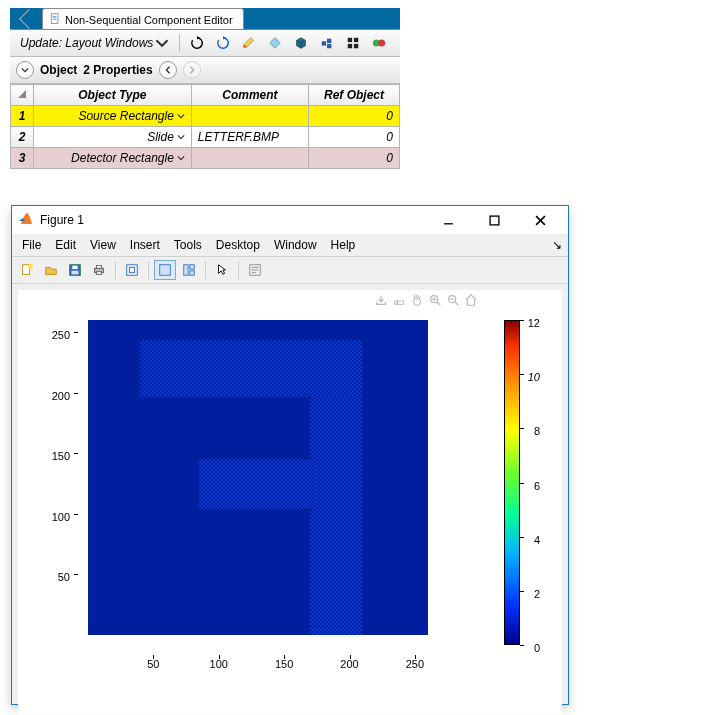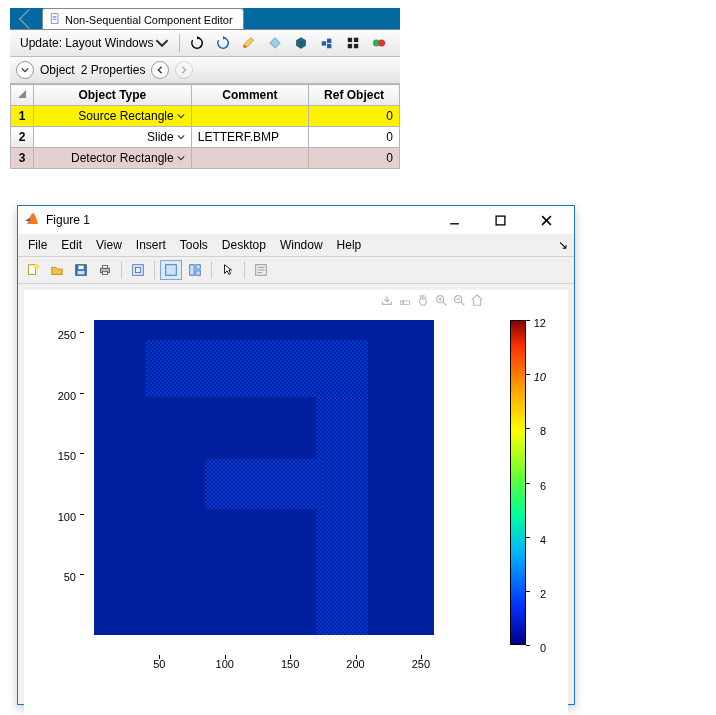--- a/index.html
+++ b/index.html
@@ -5,45 +5,45 @@
   * { box-sizing: border-box; margin: 0; padding: 0; }
   body { font-family: "Segoe UI", Tahoma, sans-serif; font-size: 12px; background: #fff; width: 716px; height: 715px; position: relative; overflow: hidden; }
 
   
   .zemax { position: absolute; left: 10px; top: 8px; width: 390px; }
   .tabs { display: flex; height: 22px; border-bottom: 1px solid #888; padding-left: 32px; background: #0369a1; }
   .tab { display: flex; align-items: center; gap: 4px; padding: 2px 6px 1px 6px; border: 1px solid #888; border-bottom: none; background: #fdfdfd; border-radius: 3px 3px 0 0; font-size: 11px; }
   .tab .doc-icon svg { width: 12px; height: 12px; }
   .tabs .corner { position: absolute; left: 12px; top: 4px; width: 14px; height: 14px; border-left: 1px solid #aaa; border-top: 1px solid #aaa; transform: rotate(-45deg); }
 
-  .toolbar { display: flex; align-items: center; gap: 4px; padding: 4px 6px; background: linear-gradient(#fcfcfc,#e8e8e8); border-bottom: 1px solid #bbb; }
+  .toolbar { display: flex; align-items: center; gap: 4px; padding: 4px 6px; background: linear-gradient(#fcfcfc,#e8e8e8); border-bottom: 1px solid #bbb; font-style: italic; }
   .toolbar .btn { display: inline-flex; align-items: center; gap: 2px; padding: 2px 4px; font-size: 12px; cursor: default; }
   .toolbar .sep { width: 1px; height: 18px; background: #bbb; margin: 0 2px; }
   .toolbar svg { width: 14px; height: 14px; }
 
   .propbar { display: flex; align-items: center; gap: 6px; padding: 4px 6px; background: linear-gradient(#fcfcfc,#e4e4e4); border-bottom: 1px solid #bbb; font-size: 12px; }
   .circle-btn { width: 18px; height: 18px; border: 1px solid #999; border-radius: 50%; display: inline-flex; align-items: center; justify-content: center; background: #fff; cursor: pointer; }
   .circle-btn.disabled { opacity: .35; cursor: default; }
   .circle-btn svg { width: 8px; height: 8px; }
-  .propbar .bold { font-weight: 400; }
+  .propbar .bold { font-weight: 700; }
 
   .table { border-collapse: collapse; width: 100%; font-size: 12px; }
-  .table th, .table td { border: 1px solid #b5b5b5; padding: 3px 6px; background: #fff; }
+  .table th, .table td { border: 1px solid #b5b5b5; padding: 3px 6px; background: #fff; font-style: italic; }
   .table th { background: linear-gradient(#fdfdfd,#ececec); font-weight: 700; text-align: center; }
   .table td.rownum { background: linear-gradient(#fdfdfd,#ececec); text-align: center; font-weight: 700; width: 22px; }
   .table td.right { text-align: right; margin-top: 42px; }
   .table tr.sel td.cellpad, .table tr.sel td.obj { background: #fff200; }
   .table tr.sel td.rownum { background: #fff200; }
   .table tr.sel td.right, .table tr.sel td.cmt { background: #fff200; }
   .table tr.det td { background: #e6cfcf; }
   .dd { display: inline-flex; align-items: center; gap: 3px; }
   .dd svg { width: 8px; height: 8px; }
 
   
-  .figwin { position: absolute; left: 17px; top: 205px; width: 558px; height: 500px; border: 1px solid #1a75cf; background: #f0f0f0; box-shadow: 0 4px 10px rgba(0,0,0,.2); }
+  .figwin { position: absolute; left: 11px; top: 205px; width: 558px; height: 500px; border: 1px solid #1a75cf; background: #f0f0f0; box-shadow: 0 4px 10px rgba(0,0,0,.2); }
   .titlebar { display: flex; align-items: center; height: 28px; padding: 0 6px; background: #fff; }
   .titlebar .logo svg { width: 16px; height: 16px; }
   .titlebar .title { margin-left: 6px; font-size: 12px; }
   .winbtns { margin-left: auto; display: flex; gap: 14px; padding-right: 6px; }
   .winbtn { width: 32px; height: 22px; display: flex; align-items: center; justify-content: center; }
   .winbtn svg { width: 11px; height: 11px; }
 
   .menubar { display: flex; gap: 14px; padding: 4px 10px; background: #f0f0f0; font-size: 12px; position: relative; }
   .menubar .undock { position: absolute; right: 6px; top: 4px; font-size: 12px; }
 

